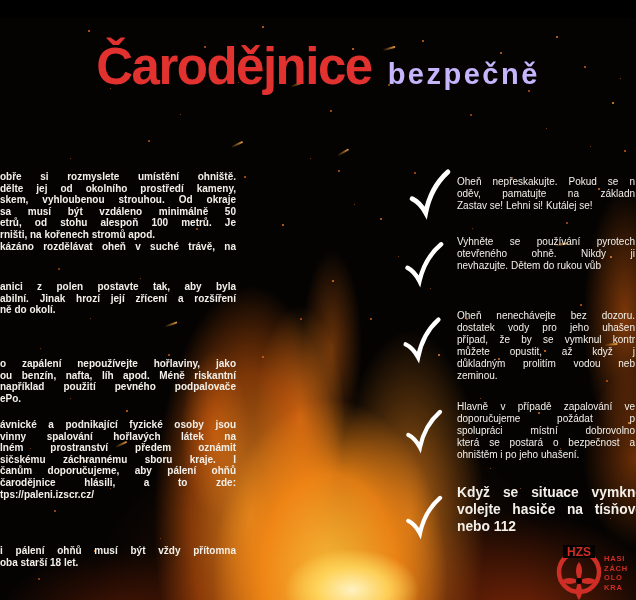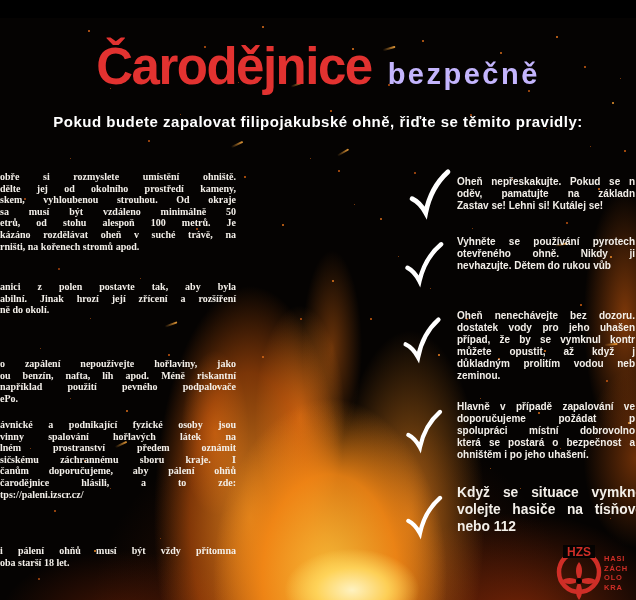--- a/index.html
+++ b/index.html
@@ -57,22 +57,22 @@
     background:linear-gradient(to bottom, rgba(255,170,60,.9), rgba(180,70,10,0));pointer-events:none;}
   
   .title-row{position:absolute;left:0;top:20px;width:636px;display:flex;justify-content:center;align-items:baseline;gap:16px;}
   .title-brand{font-size:51px;font-weight:800;letter-spacing:-1.5px;line-height:1.15;}
   .title-suffix{font-size:29px;font-weight:800;letter-spacing:2.5px;color:#c4b5fd;}
   .subtitle{position:absolute;left:0;top:95px;width:636px;text-align:center;
     font-size:15px;font-weight:700;letter-spacing:.5px;color:#fff;}
   
   .tline{text-align:justify;text-align-last:justify;}
   .tline.last{text-align-last:left;}
-  .para{position:absolute;left:0;width:236px;font-size:10px;font-weight:700;line-height:11.6px;font-family:Liberation Serif, serif;}
-  .item-text{position:absolute;left:457px;width:178px;font-size:10px;font-weight:700;line-height:11.9px;}
+  .para{position:absolute;left:0;width:236px;font-size:10px;font-weight:700;line-height:11.6px;}
+  .item-text{position:absolute;left:457px;width:178px;font-size:10px;font-weight:400;line-height:11.9px;}
   .item-text.big{width:186px;font-size:13.8px;line-height:16.8px;font-weight:700;}
   .check{position:absolute;pointer-events:none;}
   
   .logo{position:absolute;left:556px;top:527px;width:46px;height:66px;}
   .org{position:absolute;left:604px;top:536px;width:40px;color:#cf2e27;
     font-size:7.5px;font-weight:800;letter-spacing:.8px;line-height:9.5px;}
   .org .tline{text-align:left;text-align-last:left;white-space:nowrap;}
 </style>
 </head>
 <body>
@@ -88,30 +88,29 @@
   <span class="streak" style="left:236px;top:120px;transform:rotate(65deg);"></span>
   <span class="streak" style="left:560px;top:220px;transform:rotate(80deg);"></span>
   <span class="streak" style="left:610px;top:320px;transform:rotate(85deg);"></span>
   <span class="streak" style="left:170px;top:300px;transform:rotate(70deg);"></span>
   <span class="streak" style="left:120px;top:420px;transform:rotate(65deg);"></span>
 
   <div class="title-row">
     <span class="title-brand" style="color:#e23230">Čarodějnice</span>
     <span class="title-suffix">bezpečně</span>
   </div>
-  <div class="subtitle">Pokud budete zapalovat filipojakubské ohně, řiďte se těmito pravidly:</div>
 
   <div class="para" style="top:153px">
       <div class="tline">obře si rozmyslete umístění ohniště.</div>
       <div class="tline">dělte jej od okolního prostředí kameny,</div>
       <div class="tline">skem, vyhloubenou strouhou. Od okraje</div>
       <div class="tline">sa musí být vzdáleno minimálně 50</div>
       <div class="tline">etrů, od stohu alespoň 100 metrů. Je</div>
+      <div class="tline last">rništi, na kořenech stromů apod.</div>
       <div class="tline">kázáno rozdělávat oheň v suché trávě, na</div>
-      <div class="tline last">rništi, na kořenech stromů apod.</div>
     </div>
   <div class="para" style="top:263px">
       <div class="tline">anici z polen postavte tak, aby byla</div>
       <div class="tline">abilní. Jinak hrozí její zřícení a rozšíření</div>
       <div class="tline last">ně do okolí.</div>
     </div>
   <div class="para" style="top:340px">
       <div class="tline">o zapálení nepoužívejte hořlaviny, jako</div>
       <div class="tline">ou benzín, nafta, líh apod. Méně riskantní</div>
       <div class="tline">například použití pevného podpalovače</div>

